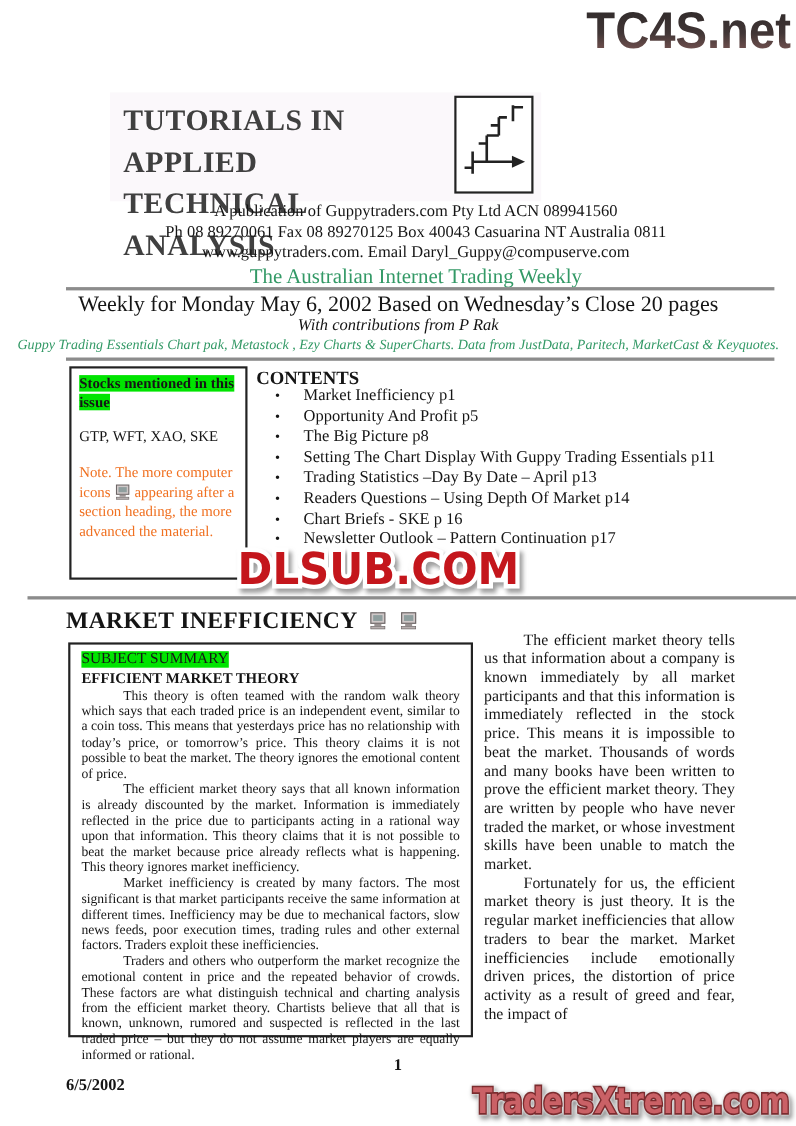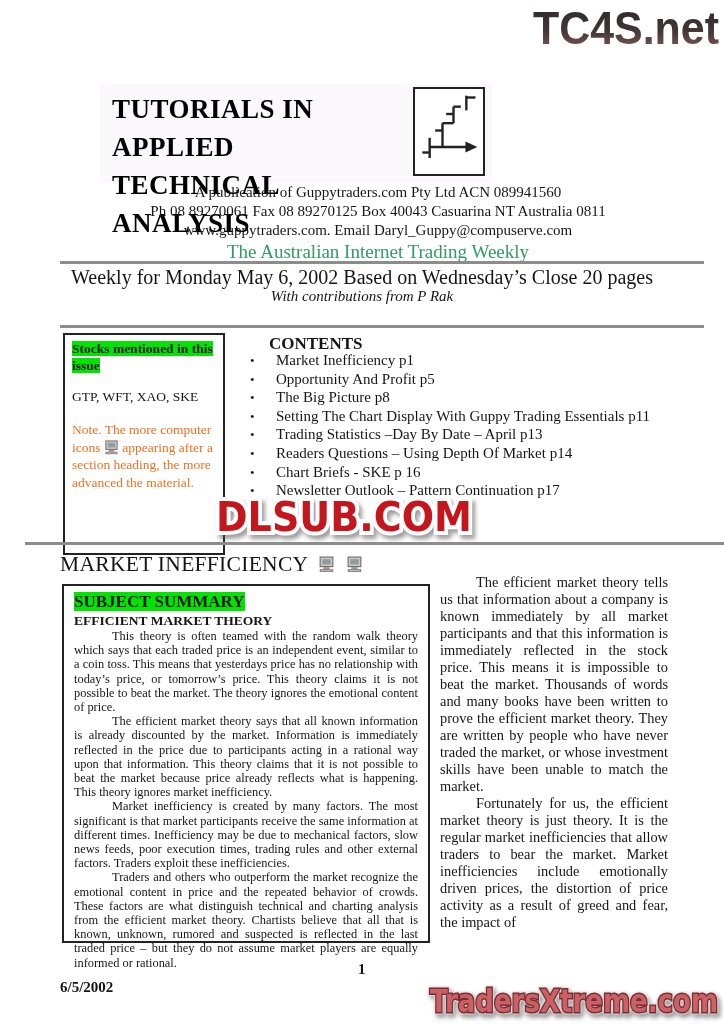--- a/index.html
+++ b/index.html
@@ -7,61 +7,61 @@
     position:relative; width:724px; height:1024px; background:#ffffff;
     font-family:"Liberation Serif", serif; color:#151515; overflow:hidden;
   }
   .abs { position:absolute; }
 
   
   .wm-svg { overflow:visible; }
 
   
   .masthead-bg { left:100px; top:84px; width:392px; height:99px; background:#fbf8fb; }
-  .mast-title { left:112px; top:90px; width:305px; color:#000000; font-weight:bold;
+  .mast-title { left:112px; top:90px; width:305px; color:#404040; font-weight:bold;
                 font-size:27px; line-height:38px; letter-spacing:.5px; }
   .logo-box { left:413px; top:87px; width:72px; height:89px; background:#fff;
               border:2px solid #222; box-sizing:border-box; }
 
   
   .pub { left:16px; top:183px; width:724px; text-align:center; font-size:15px; line-height:18.8px; }
   .pub .tagline { color:#339966; font-size:19px; line-height:26px; }
 
   .rule { background:#8c8c8c; height:3px; }
 
   
   .issue { left:0; top:268px; width:724px; text-align:center; }
   .issue .l1 { font-size:20px; line-height:19px; }
   .issue .l2 { font-style:italic; font-size:15px; line-height:18px; }
   .issue .l3 { font-style:italic; font-size:12.8px; line-height:16px; color:#339966; }
 
   
-  .sidebar { left:63px; top:333px; width:162px; height:222px; border:2px solid #222;
+  .sidebar { left:63px; top:333px; width:162px; height:194px; border:2px solid #222;
              box-sizing:border-box; padding:5px 7px; font-size:13.5px; line-height:17px; }
   .hl-green { background:#00e400; }
   .sidebar .head { font-weight:bold; }
   .sidebar .stocks { margin-top:14px; }
   .sidebar .note { margin-top:16px; color:#f07020; line-height:17.5px; }
 
   
-  .contents-head { left:233px; top:334px; font-weight:bold; font-size:17px;margin-left:36px; }
+  .contents-head { left:233px; top:334px; font-weight:bold; font-size:17px; }
   .contents { left:250px; top:352px; width:450px; font-size:15px; }
   .contents .item { display:flex; height:18.6px; align-items:baseline; white-space:nowrap; }
   .contents .blt { width:26px; font-size:13px; }
   .obsc { display:flex; height:18.6px; }
   .obsc .gap { display:inline-block; width:112px; }
 
   
-  .art-head { left:60px; top:552px; font-weight:normal; font-size:21.5px; letter-spacing:.3px; }
+  .art-head { left:60px; top:552px; font-weight:bold; font-size:21.5px; letter-spacing:.3px; }
   .art-head svg { margin-left:5px; vertical-align:-2px; }
 
   
   .sumbox { left:62px; top:584px; width:368px; height:359px; border:2px solid #222;
             box-sizing:border-box; padding:6px 10px; }
-  .sumbox .label { font-weight:bold; font-size:17px; }
+  .sumbox .label { font-weight:normal; font-size:14px; }
   .sumbox .subh  { font-weight:bold; font-size:13.5px; line-height:17px; }
   .sumbox p { margin:0; font-size:12.4px; line-height:14.2px; text-align:justify;
               text-indent:38px; }
 
   
   .rcol { left:440px; top:574px; width:228px; font-size:14.4px; line-height:17px; }
   .rcol p { margin:0; text-align:justify; text-indent:36px; }
 
   
   .foot-date { left:60px; top:979px; font-weight:bold; font-size:15px; }
@@ -112,20 +112,21 @@
     <div>Ph 08 89270061  Fax 08 89270125  Box 40043 Casuarina NT Australia  0811</div>
     <div>www.guppytraders.com.  Email  Daryl_Guppy@compuserve.com</div>
     <div class="tagline">The Australian Internet Trading Weekly</div>
   </div>
 
   <div class="abs rule" style="left:60px; top:261px; width:644px;"></div>
 
   <div class="abs issue">
     <div class="l1">Weekly for Monday May 6, 2002 Based on Wednesday’s Close 20 pages</div>
     <div class="l2">With contributions from P Rak</div>
+    <div class="l3">Guppy Trading Essentials Chart pak, Metastock , Ezy Charts &amp; SuperCharts. Data from JustData, Paritech, MarketCast &amp; Keyquotes.</div>
   </div>
 
   <div class="abs rule" style="left:60px; top:325px; width:644px;"></div>
 
   <div class="abs sidebar">
     <div class="head">
       <span class="hl-green">Stocks mentioned in this issue</span>
     </div>
     <div class="stocks">GTP, WFT, XAO, SKE</div>
     <div class="note">

